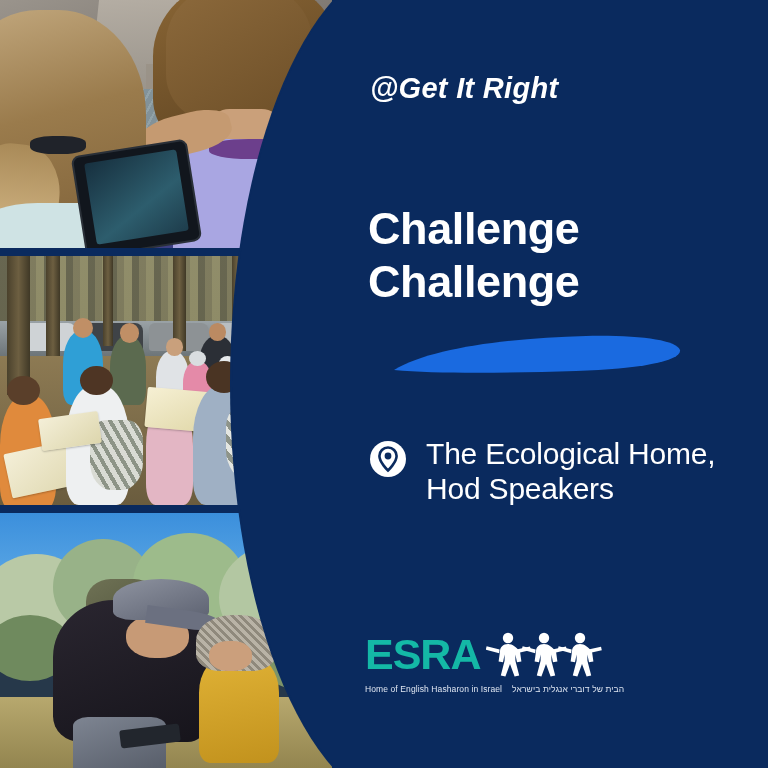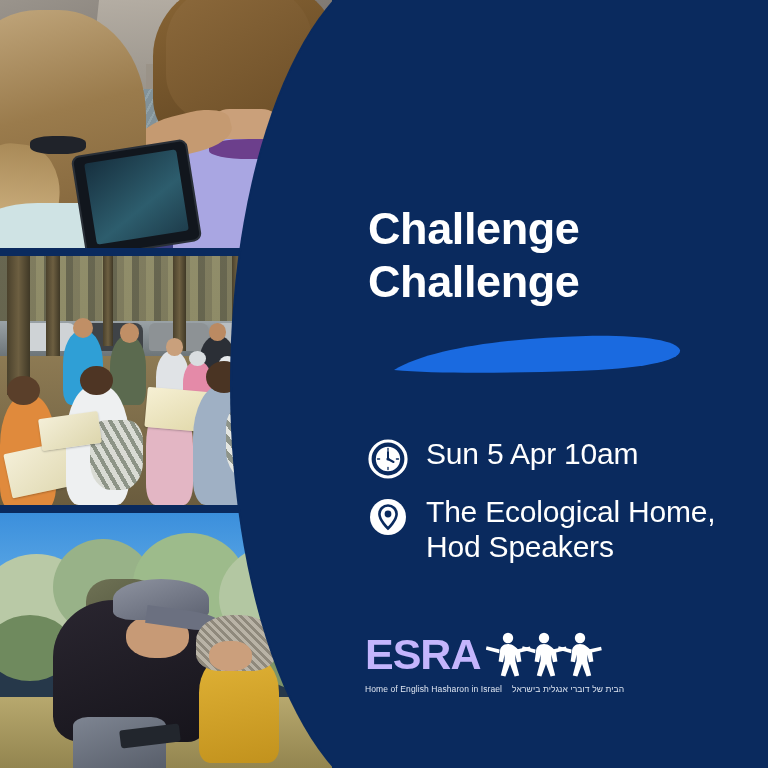--- a/index.html
+++ b/index.html
@@ -133,21 +133,21 @@
   .detail-icon{
     width:40px;height:40px;flex:0 0 40px;margin-right:18px;margin-top:2px;
   }
   .detail-text{
     font-size:30px;font-weight:400;color:#ffffff;line-height:1.16;letter-spacing:-.2px;
   }
 
   .logo{position:absolute;left:365px;top:628px;width:250px;}
   .logo-top{display:flex;align-items:center;height:52px;}
   .wordmark{
-    font-size:43px;font-weight:700;color:#c4b5fd;letter-spacing:-1px;line-height:1;
+    font-size:43px;font-weight:700;color:#14b8a6;letter-spacing:-1px;line-height:1;
   }
   .figures{margin-left:6px;}
   .tagline{
     margin-top:4px;display:flex;gap:10px;align-items:baseline;
     font-size:8.5px;color:#dfe6f2;letter-spacing:.1px;white-space:nowrap;
   }
 </style>
 </head>
 <body>
 
@@ -259,48 +259,32 @@
         <div class="child-hat"></div>
         <div class="child-face"></div>
         <div class="pants"></div>
         <div class="device"></div>
       </div>
     </div>
 
     <div class="curve-mask"></div>
   </div>
 
+  <div class="handle">@Get It Right</div>
 
   <div class="headline">
     <svg class="swoosh" viewBox="0 0 292 44">
       <path d="M4 40 C 40 18, 120 8, 196 6 C 250 5, 286 10, 290 20 C 292 31, 250 39, 186 41 C 120 43, 48 44, 4 40 Z" fill="#1a6ae0"></path>
     </svg>
     <span class="line">Challenge</span>
     <span class="line">Challenge</span>
   </div>
 
   <div class="details">
 
-    <div class="detail-row">
-      <svg class="detail-icon" viewBox="0 0 40 40">
-        <circle cx="20" cy="20" r="18" fill="none" stroke="#ffffff" stroke-width="3.2"></circle>
-        <circle cx="20" cy="20" r="13" fill="#ffffff"></circle>
-        <circle cx="20" cy="20" r="13" fill="none" stroke="#0a2a5e" stroke-width="1.6"></circle>
-        <g stroke="#0a2a5e" stroke-width="1.3" stroke-linecap="round">
-          <line x1="20" y1="9.5" x2="20" y2="11.6"></line>
-          <line x1="30.5" y1="20" x2="28.4" y2="20"></line>
-          <line x1="20" y1="30.5" x2="20" y2="28.4"></line>
-          <line x1="9.5" y1="20" x2="11.6" y2="20"></line>
-        </g>
-        <line x1="20" y1="20" x2="20" y2="13" stroke="#0a2a5e" stroke-width="2" stroke-linecap="round"></line>
-        <line x1="20" y1="20" x2="25.5" y2="23" stroke="#0a2a5e" stroke-width="2" stroke-linecap="round"></line>
-        <circle cx="20" cy="20" r="1.6" fill="#0a2a5e"></circle>
-      </svg>
-      <div class="detail-text">Sun 5 Apr 10am</div>
-    </div>
 
     <div class="detail-row">
       <svg class="detail-icon" viewBox="0 0 40 40">
         <circle cx="20" cy="20" r="18" fill="#ffffff"></circle>
         <path d="M20 8.5 c-4.8 0-8.6 3.8-8.6 8.5 0 6.3 8.6 14.5 8.6 14.5 s8.6-8.2 8.6-14.5 c0-4.7-3.8-8.5-8.6-8.5 z" fill="none" stroke="#0a2a5e" stroke-width="2.6"></path>
         <circle cx="20" cy="17" r="3.4" fill="#0a2a5e"></circle>
       </svg>
       <div class="detail-text">
         <div>The Ecological Home,</div>
         <div>Hod Speakers</div>

